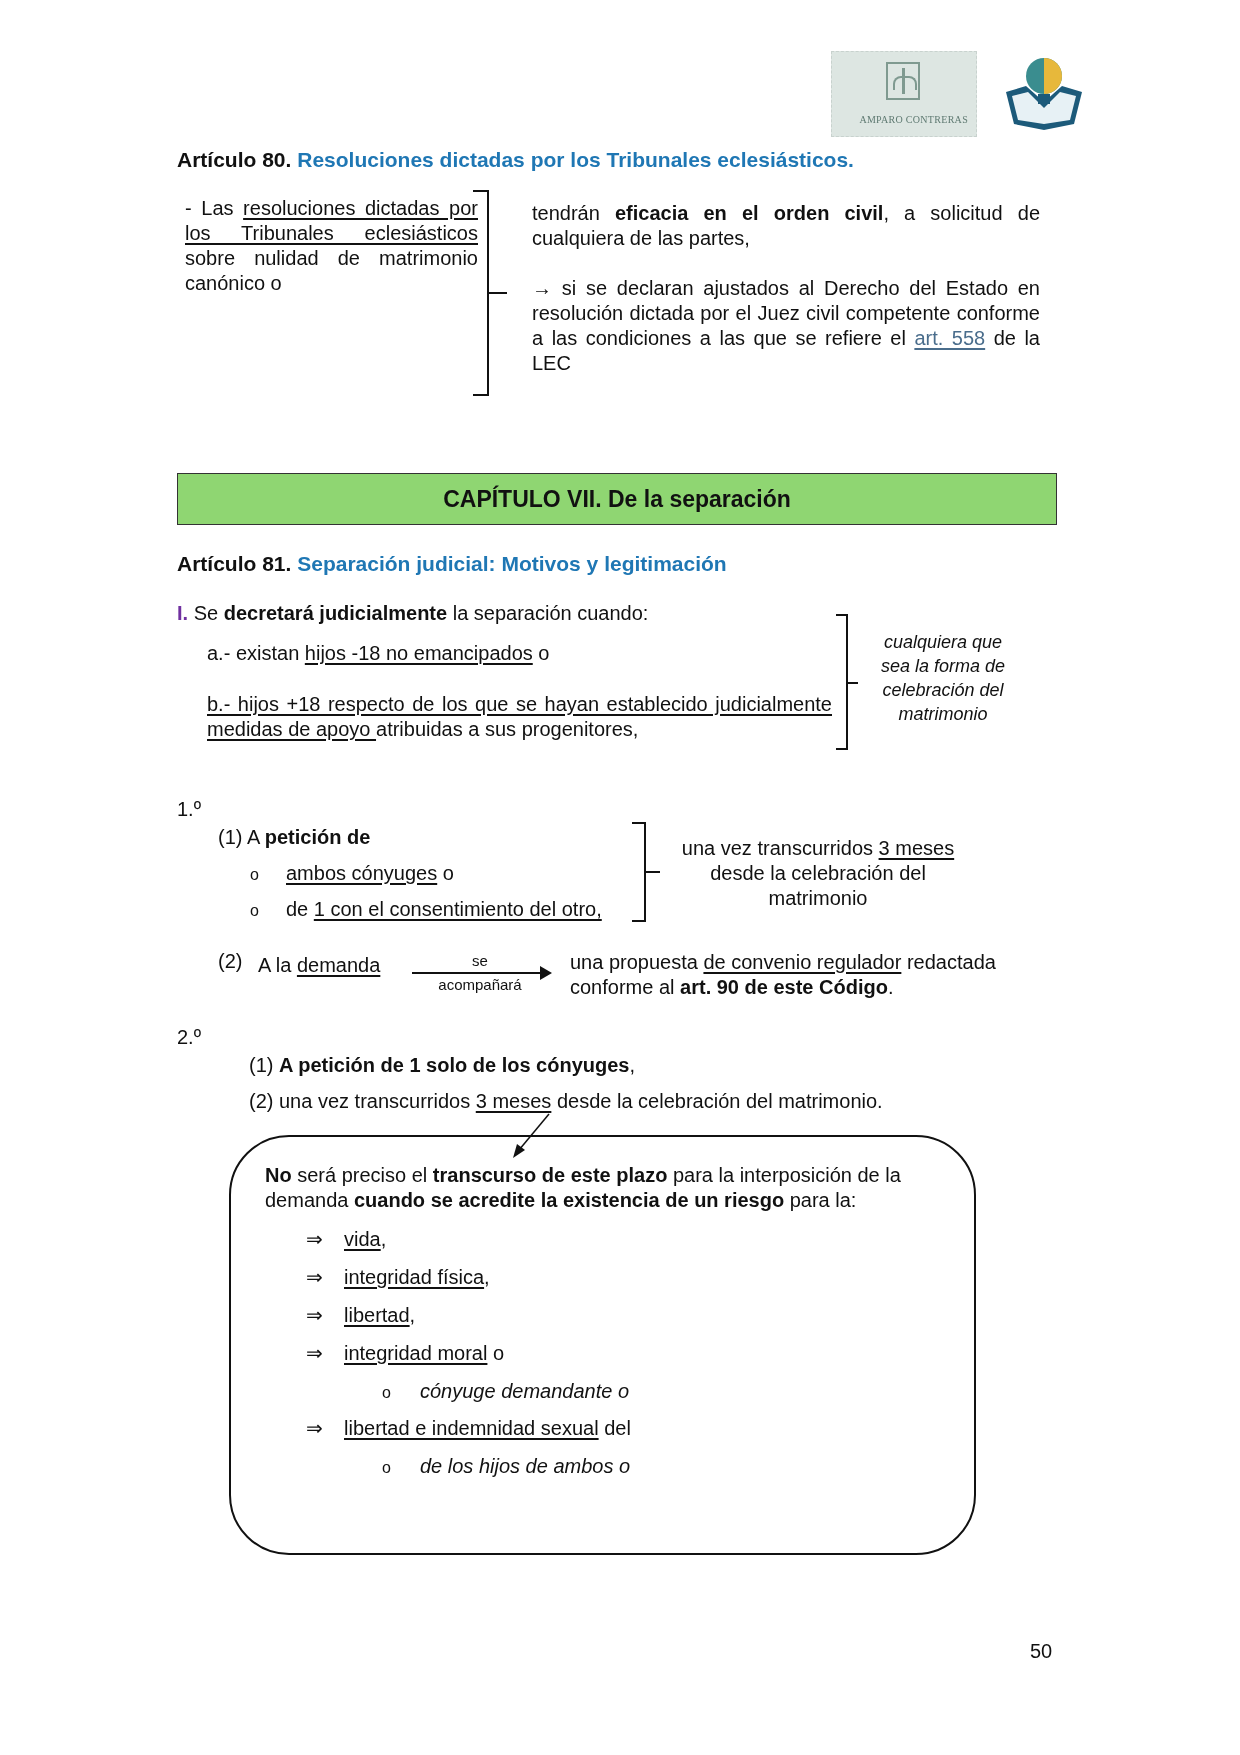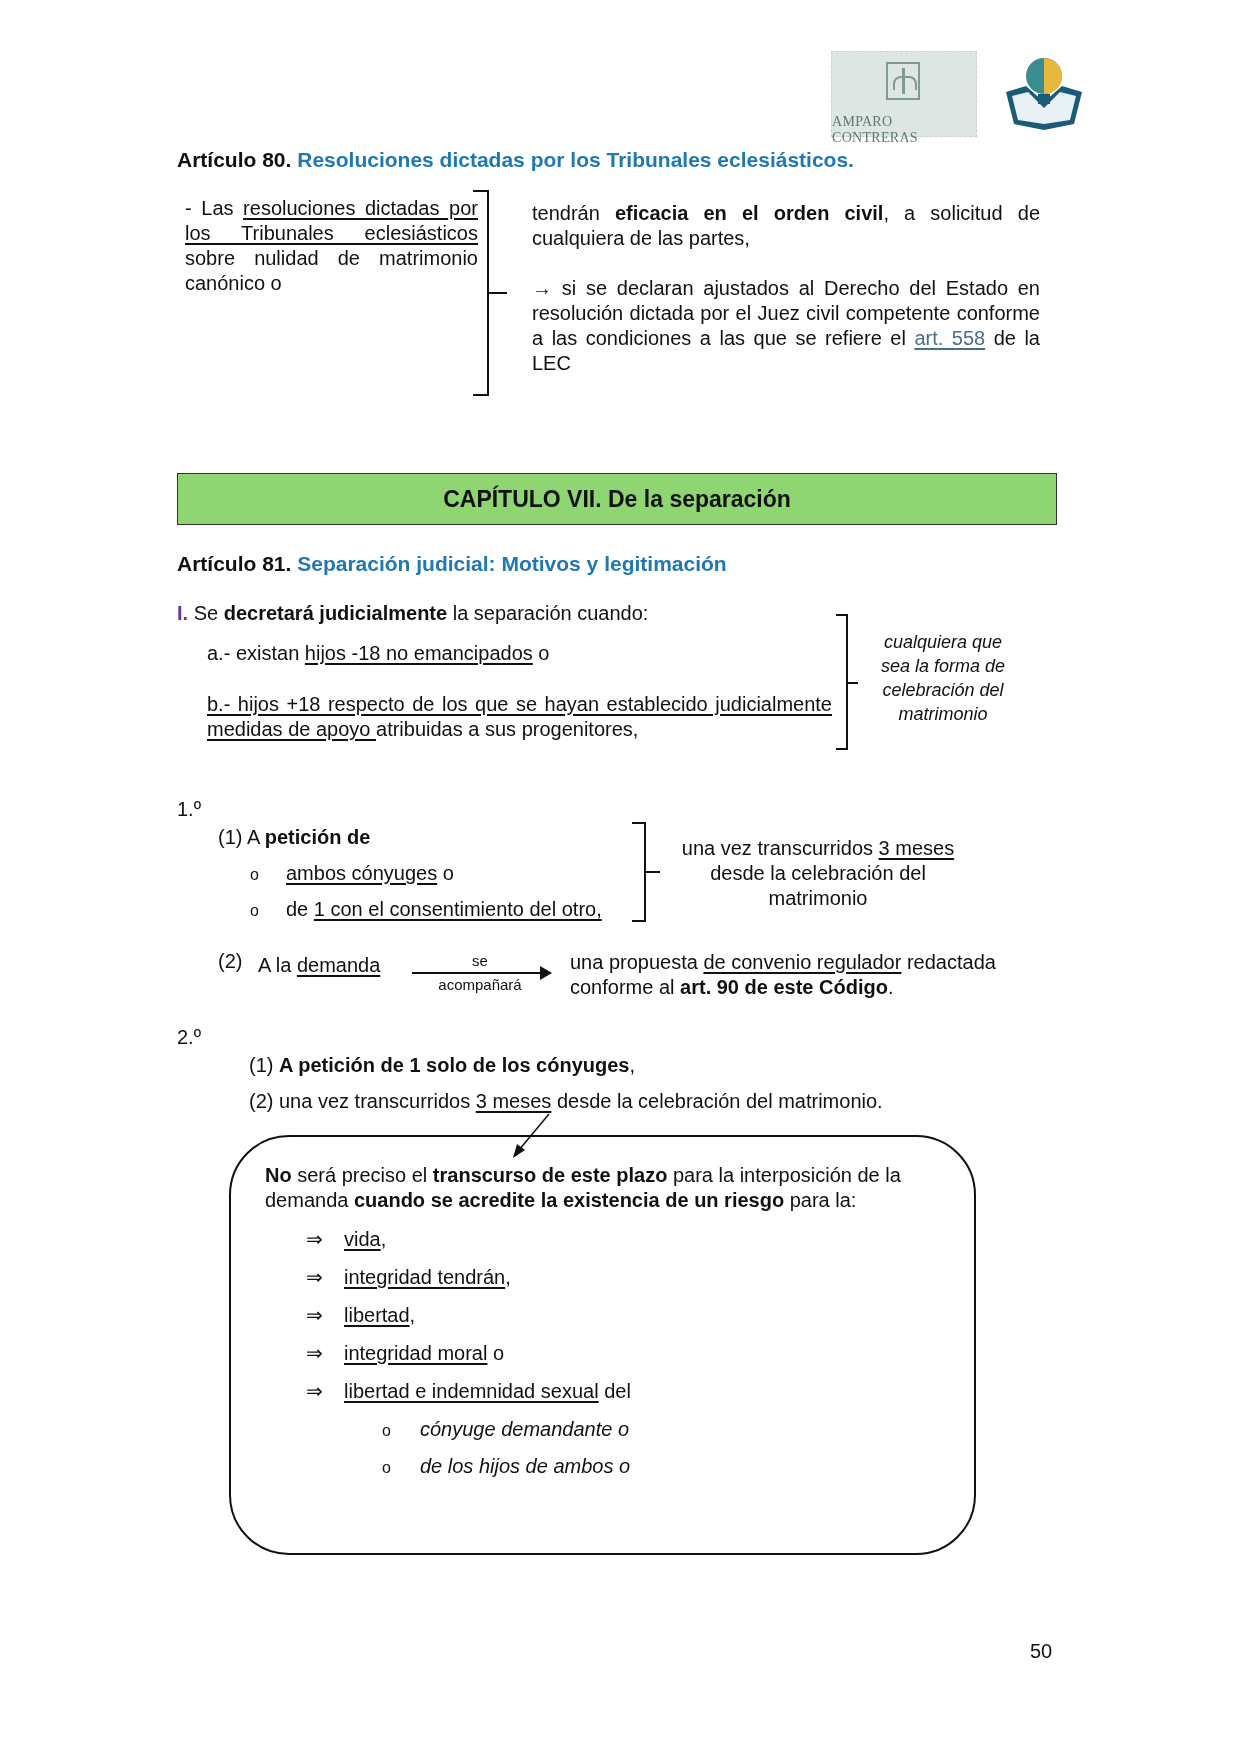--- a/index.html
+++ b/index.html
@@ -13,22 +13,22 @@
   .purple { color: #7030a0; font-weight: bold; }
   .link { color: #4a6d8c; text-decoration: underline; text-underline-offset: 3px; }
 
   
   .logo-box { left: 831px; top: 51px; width: 144px; height: 84px; background: #dde6e2;
               border: 1px dashed #c8d2ce; }
   .logo-box .emblem { position: absolute; left: 54px; top: 10px; width: 34px; height: 38px;
               border: 2px solid #7f9a90; box-sizing: border-box; }
   .logo-box .emblem:before { content: ""; position: absolute; left: 14px; top: 4px; width: 3px; height: 26px; background:#7f9a90; }
   .logo-box .emblem:after { content: ""; position: absolute; left: 5px; top: 12px; width: 20px; height: 12px; border: 2px solid #7f9a90; border-bottom: none; border-radius: 8px 8px 0 0; }
-  .logo-box .name { position: absolute; left: 0; right: 0; top: 62px; text-align: left;
-              font-family: "Liberation Serif", serif; font-size: 14px; color: #5f7a72; letter-spacing: 0.3px; }
+  .logo-box .name { position: absolute; left: 0; right: 8px; top: 62px; text-align: right;
+              font-family: "Liberation Serif", serif; font-size: 10px; color: #5f7a72; letter-spacing: 0.3px; }
   .logo-bulb { left: 1000px; top: 52px; width: 88px; height: 80px; }
 
   .hdr { font-size: 21px; font-weight: bold; }
   .para { line-height: 25px; text-align: justify; }
 
   .chapter { left: 177px; top: 473px; width: 880px; height: 52px; background: #8fd672;
              border: 1px solid #333; box-sizing: border-box; text-align: center;
              font-family: "Liberation Sans", sans-serif; font-weight: bold; font-size: 23px; line-height: 50px; }
 
   .bracket { border: 2px solid #111; border-left: none; box-sizing: border-box; }
@@ -144,32 +144,32 @@
 <div class="abs roundbox"></div>
 <div class="abs para" style="left:265px; top:1163px; width:680px; text-align:left;">
   <span class="b">No</span><span> será preciso el </span><span class="b">transcurso de este plazo</span><span> para la interposición de la demanda </span><span class="b">cuando se acredite la existencia de un riesgo</span><span> para la:</span>
 </div>
 
 <div class="abs" style="left:306px; top:1227px;">
   <div class="row" style="height:38px;">
     <span style="display:inline-block; width:38px;">⇒</span><span class="u">vida</span><span>,</span>
   </div>
   <div class="row" style="height:38px;">
-    <span style="display:inline-block; width:38px;">⇒</span><span class="u">integridad tendrán</span><span>,</span>
+    <span style="display:inline-block; width:38px;">⇒</span><span class="u">integridad física</span><span>,</span>
   </div>
   <div class="row" style="height:38px;">
     <span style="display:inline-block; width:38px;">⇒</span><span class="u">libertad</span><span>,</span>
   </div>
   <div class="row" style="height:38px;">
     <span style="display:inline-block; width:38px;">⇒</span><span class="u">integridad moral</span><span> o</span>
   </div>
+  <div class="row i" style="height:37px; padding-left:76px;">
+    <span style="display:inline-block; width:38px; font-style:normal; font-size:16px;">o</span><span>cónyuge demandante o</span>
+  </div>
   <div class="row" style="height:38px;">
     <span style="display:inline-block; width:38px;">⇒</span><span class="u">libertad e indemnidad sexual</span><span> del</span>
-  </div>
-  <div class="row i" style="height:37px; padding-left:76px;">
-    <span style="display:inline-block; width:38px; font-style:normal; font-size:16px;">o</span><span>cónyuge demandante o</span>
   </div>
   <div class="row i" style="height:37px; padding-left:76px;">
     <span style="display:inline-block; width:38px; font-style:normal; font-size:16px;">o</span><span>de los hijos de ambos o</span>
   </div>
 </div>
 
 <div class="abs pagenum">50</div>
 
 </body></html>

